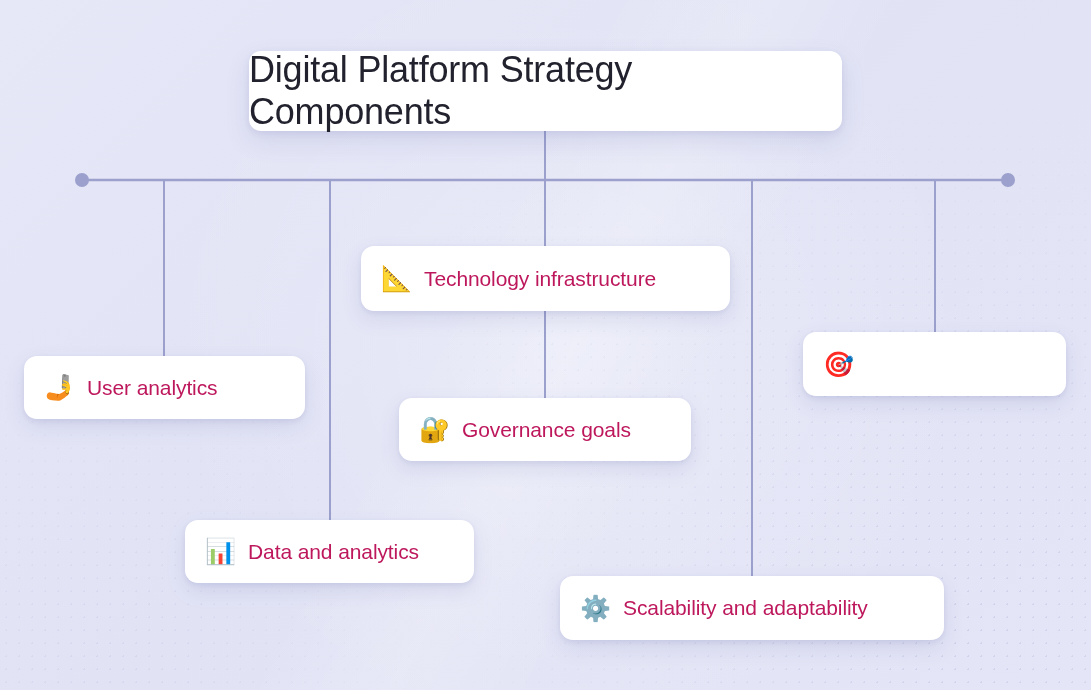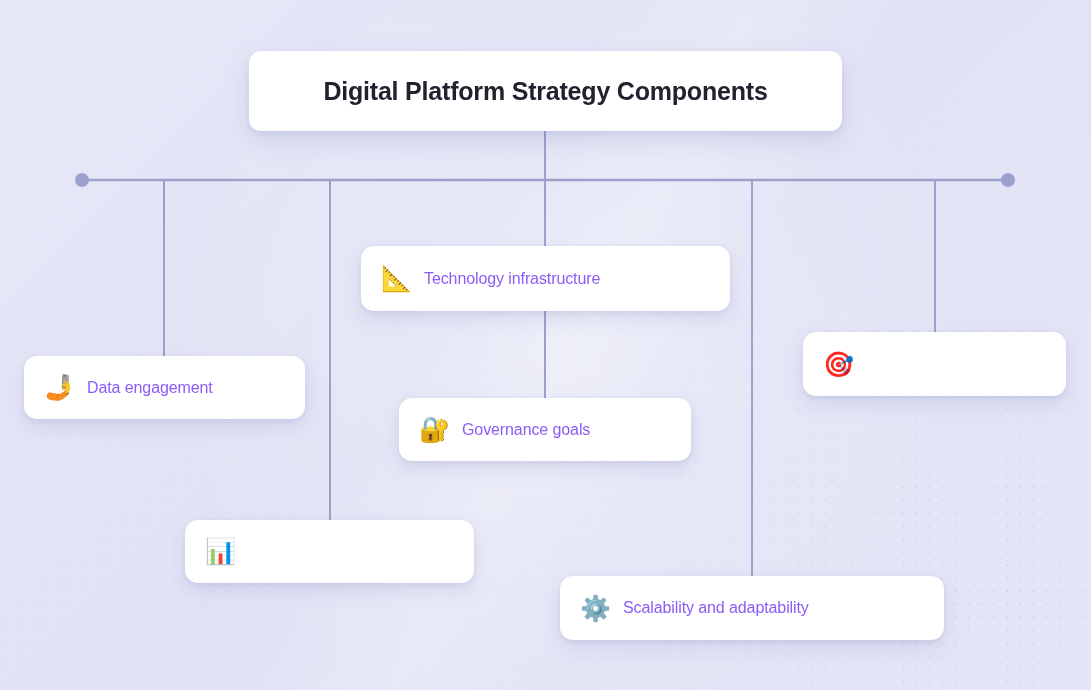--- a/index.html
+++ b/index.html
@@ -45,33 +45,33 @@
     display:flex;align-items:center;
     box-sizing:border-box;
   }
   .card .ico{
     font-size:25px;line-height:1;
     margin-right:13px;
     display:inline-flex;align-items:center;justify-content:center;
     width:28px;height:28px;flex:0 0 auto;
   }
   .card .lbl{
-    font-size:16px;
-    color:#8b5cf6;
+    font-size:21px;
+    color:#be185d;
     white-space:nowrap;
     letter-spacing:-0.1px;
   }
   #title-card{
     left:249px;top:51px;width:593px;height:80px;
     justify-content:center;
     border-radius:12px;
     box-shadow:0 10px 24px rgba(83,90,160,0.14), 0 2px 6px rgba(83,90,160,0.10);
   }
   #title-card .ttl{
-    font-size:25px;font-weight:bold;color:#22222e;
+    font-size:36px;font-weight:normal;color:#22222e;
     letter-spacing:-0.2px;
   }
   
   .n0{left:24px;  top:356px; width:281px; height:63px; padding:0 22px;}
   .n1{left:361px; top:246px; width:369px; height:65px; padding:0 22px;}
   .n2{left:399px; top:398px; width:292px; height:63px; padding:0 22px;}
   .n3{left:185px; top:520px; width:289px; height:63px; padding:0 22px;}
   .n4{left:560px; top:576px; width:384px; height:64px; padding:0 22px;}
   .n5{left:803px; top:332px; width:263px; height:64px; padding:0 22px;}
 </style>
@@ -98,35 +98,36 @@
     <line x1="752" y1="180" x2="752" y2="577" stroke="#9ba0cc" stroke-width="2"></line>
     <line x1="935" y1="180" x2="935" y2="333" stroke="#9ba0cc" stroke-width="2"></line>
   </svg>
 
   <div class="card" id="title-card">
     <span class="ttl">Digital Platform Strategy Components</span>
   </div>
 
   <div class="card n0">
     <span class="ico">🤳</span>
-    <span class="lbl">Data engagement</span>
+    <span class="lbl">User analytics</span>
   </div>
 
   <div class="card n1">
     <span class="ico">📐</span>
     <span class="lbl">Technology infrastructure</span>
   </div>
 
   <div class="card n2">
     <span class="ico">🔐</span>
     <span class="lbl">Governance goals</span>
   </div>
 
   <div class="card n3">
     <span class="ico">📊</span>
+    <span class="lbl">Data and analytics</span>
   </div>
 
   <div class="card n4">
     <span class="ico">⚙️</span>
     <span class="lbl">Scalability and adaptability</span>
   </div>
 
   <div class="card n5">
     <span class="ico">🎯</span>
   </div>

